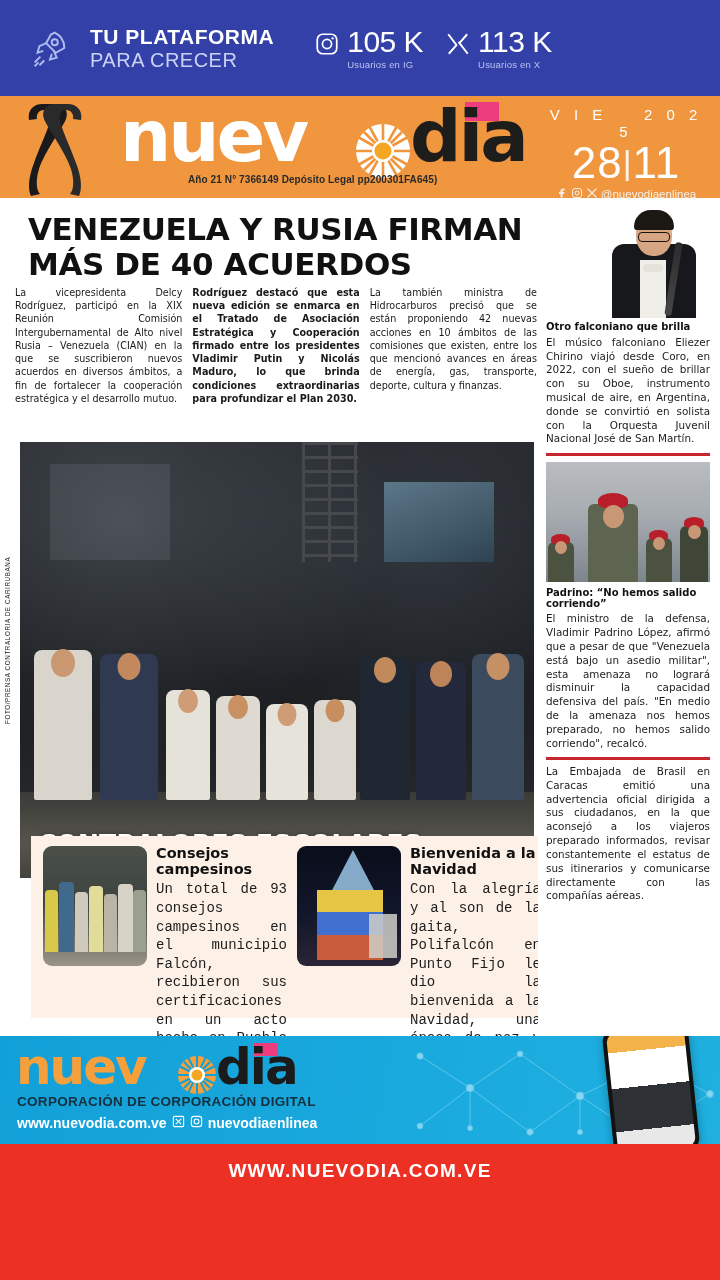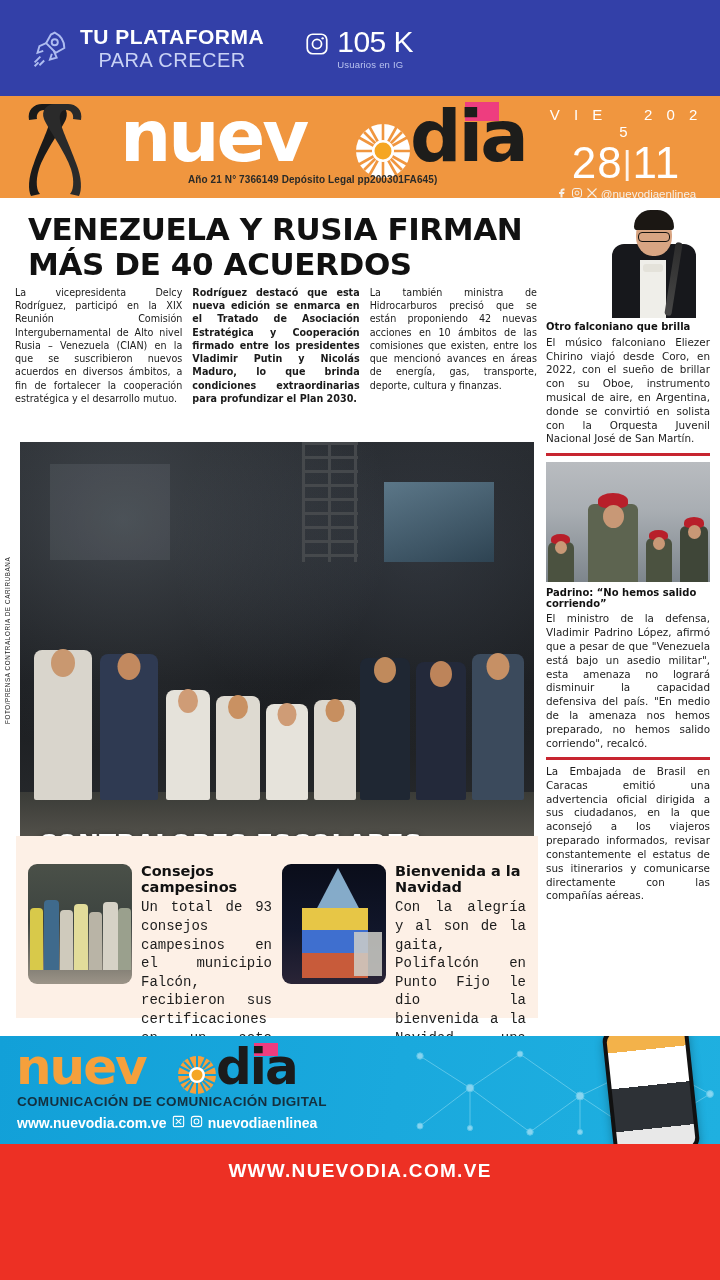--- a/index.html
+++ b/index.html
@@ -12,21 +12,21 @@
     overflow:hidden;
     position:relative;
   }
 
   
   .promo-banner{
     position:absolute; top:0; left:0; width:720px; height:96px;
     background:#3340a8; display:flex; align-items:center; padding:0 26px;
   }
   .rocket-icon{ width:46px; height:46px; flex:0 0 46px; }
-  .promo-text{ margin-left:8px; line-height:1;text-align:center; }
+  .promo-text{ margin-left:18px; line-height:1; }
   .promo-l1{ color:#ffffff; font-size:21px; font-weight:bold; letter-spacing:.5px; }
   .promo-l2{ color:#c9d2f5; font-size:20px; font-weight:normal; letter-spacing:.5px; margin-top:3px;}
   .stats{ display:flex; align-items:center; margin-left:40px; gap:22px; }
   .stat{ display:flex; align-items:flex-start; gap:7px; }
   .stat-ico{ width:26px; height:26px; flex:0 0 26px; margin-top:4px; }
   .stat-num{ color:#ffffff; font-size:30px; line-height:1; font-weight:400; letter-spacing:-.5px;}
   .stat-lab{ color:#b9c3ef; font-size:9.5px; margin-top:2px; letter-spacing:.2px;}
 
   
   .masthead{
@@ -111,22 +111,22 @@
     font-family:"Liberation Sans", sans-serif;
   }
   .caption{
     position:absolute; left:18px; top:578px; width:518px;
     font-size:10.3px; line-height:1.35; color:#1c1c1c; text-align:justify;
     font-family:"Liberation Sans", sans-serif;
   }
   .caption b{ font-weight:bold; }
 
   
-  .boxes{ position:absolute; left:16px; top:638px; width:522px; height:182px;
-          background:#fdf0e6; display:flex; gap:10px; padding:28px 12px; }
+  .boxes{ position:absolute; left:31px; top:638px; width:522px; height:182px;
+          background:#fdf0e6; display:flex; gap:10px; padding:10px 12px; }
   .box{ display:flex; gap:9px; flex:1; }
   .box-img{ width:104px; height:120px; border-radius:9px; flex:0 0 104px; overflow:hidden; position:relative;}
   .box-txt{ flex:1; }
   .box-h{ font-family:"DejaVu Sans", sans-serif; font-size:14.5px; font-weight:bold;
           color:#111; line-height:1.08; margin-bottom:3px; }
   .box-p{ font-size:14px; line-height:1.33; color:#1c1c1c; text-align:justify;
           font-family:Liberation Mono, monospace;}
 
   
   .camp{ position:absolute; inset:0; background:linear-gradient(180deg,#4a5048 0%,#3d4440 48%,#9c9488 100%); }
@@ -218,20 +218,31 @@
           <rect x="3" y="3" width="18" height="18" rx="5"></rect>
             <circle cx="12" cy="12" r="4.2"></circle>
           <circle cx="17.2" cy="6.8" r="1.1" fill="#ffffff" stroke="none"></circle>
         </svg>
       </span>
       <div>
         <div class="stat-num">105 K</div>
         <div class="stat-lab">Usuarios en IG</div>
       </div>
     </div>
+    <div class="stat">
+      <span class="stat-ico">
+        <svg viewBox="0 0 24 24" fill="none" stroke="#ffffff" stroke-width="1.8">
+          <path d="M3 3l8 10.5M21 21l-8.5-11M3.5 21L11 12.5M20.5 3L13.5 11"></path>
+        </svg>
+      </span>
+      <div>
+        <div class="stat-num">113 K</div>
+        <div class="stat-lab">Usuarios en X</div>
+      </div>
+    </div>
   </div>
 </div>
 
 <div class="masthead">
 
   <span class="ribbon">
     <svg viewBox="0 0 66 96">
       <path d="M33 4c9 0 14 7 11 15-3 8-22 34-27 50-4 13-2 22 1 25l-9 2C6 90 6 78 12 63 18 46 27 28 28 20c1-7-2-10-6-10-5 0-8 4-7 9l-8 1c-2-10 5-16 13-16z" fill="#1a1a1a"></path>
       <path d="M33 4c-9 0-14 7-11 15 3 8 22 34 27 50 4 13 2 22-1 25l9 2c3-6 3-18-3-33C48 46 39 28 38 20c-1-7 2-10 6-10 5 0 8 4 7 9l8 1c2-10-5-16-13-16z" fill="#2a2a2a"></path>
     </svg>
@@ -467,21 +478,21 @@
             <path d="M12 3l18 36M30 3L12 39M3 12l36 18M39 12L3 30"></path>
           </g>
         <circle cx="21" cy="21" r="8" fill="#ffffff"></circle>
           <circle cx="21" cy="21" r="5.5" fill="#f5a623"></circle>
       </svg>
     </span>
     <div class="f-pink"></div>
     <div class="f-dia">dia</div>
   </div>
 
-  <div class="f-corp">COMUNICACIÓN DE COMUNICACIÓN DIGITAL</div>
+  <div class="f-corp">CORPORACIÓN DE CORPORACIÓN DIGITAL</div>
 
   <div class="f-web">
     <span>www.nuevodia.com.ve</span>
     <span>
       <svg viewBox="0 0 24 24" fill="none" stroke="#ffffff" stroke-width="2">
           <rect x="2.5" y="2.5" width="19" height="19" rx="2"></rect>
           <path d="M7 7l10 10M17 7L7 17"></path>
         </svg>
     </span>
     <span>

